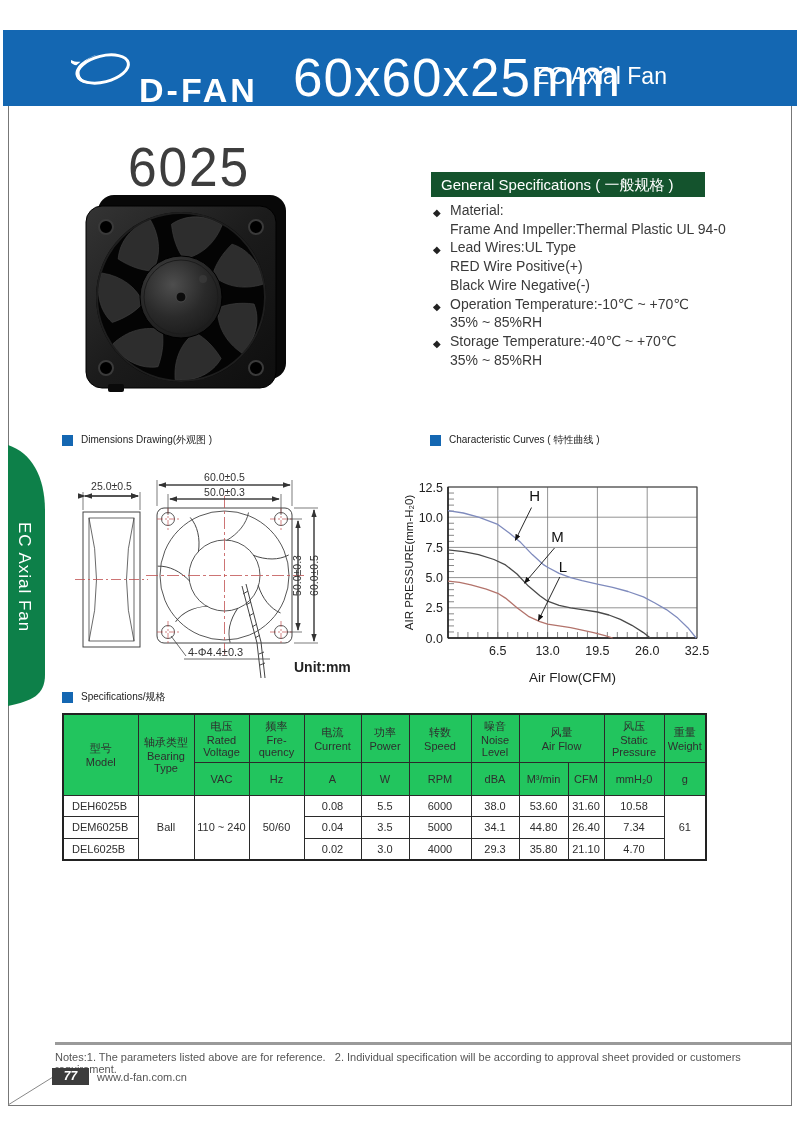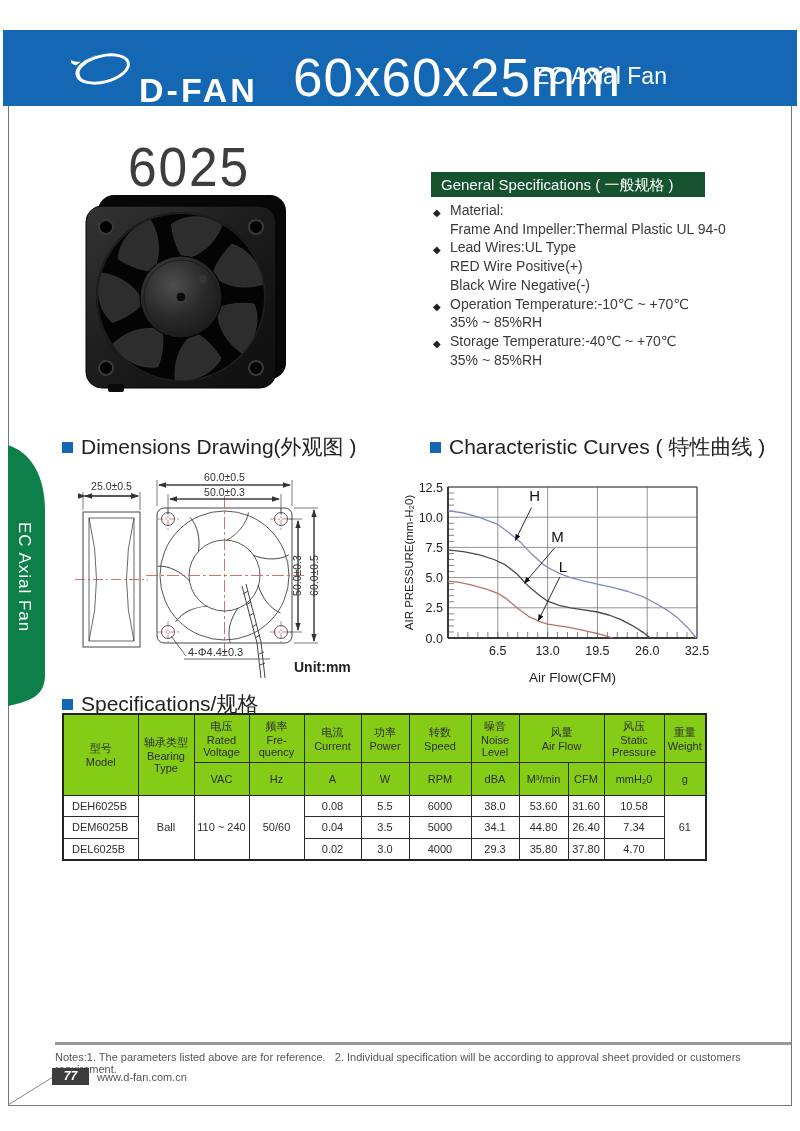--- a/index.html
+++ b/index.html
@@ -25,31 +25,31 @@
   .model-number{position:absolute;left:128px;top:134px;font-size:56px;color:#3d3d3d;
         letter-spacing:2px;transform:scaleX(.92);transform-origin:left;}
   .fan-svg{position:absolute;left:78px;top:192px;}
   
   .gs-bar{position:absolute;left:431px;top:172px;width:274px;height:25px;background:#14532d;
         color:#fff;font-size:15px;line-height:25px;padding-left:10px;box-sizing:border-box;}
   .gs-list{position:absolute;left:433px;top:201px;width:340px;list-style:none;margin:0;padding:0;}
   .gs-list li{position:relative;font-size:14px;line-height:18.7px;color:#3a3a3a;padding-left:17px;}
   .gs-list li.b::before{content:"◆";position:absolute;left:0;top:3px;font-size:10px;color:#222;}
   
-  .sec-title{position:absolute;font-size:21px;color:#222;display:flex;align-items:center;}
+  .sec-title{position:absolute;font-size:10px;color:#222;display:flex;align-items:center;}
   .sq{display:inline-block;width:11px;height:11px;background:#1467b2;margin-right:8px;}
   .t-dims{left:62px;top:433px;} .t-curves{left:430px;top:433px;} .t-specs{left:62px;top:690px;}
   .dims-svg{position:absolute;left:58px;top:468px;}
   .chart-svg{position:absolute;left:400px;top:452px;}
   
   .spec-table{position:absolute;left:62px;top:713px;border-collapse:collapse;table-layout:fixed;
         border:2px solid #222;}
   .spec-table th,.spec-table td{border:1px solid #2a2a2a;font-weight:normal;text-align:center;
         font-size:11px;color:#2e2e2e;padding:0 2px;white-space:pre-line;}
-  .spec-table thead th{background:#84cc16;}
+  .spec-table thead th{background:#22c55e;}
   .spec-table thead tr.h1{height:48px;} .spec-table thead tr.h2{height:33px;}
   .spec-table tbody tr{height:21.5px;}
   .spec-table td.model-cell{text-align:left;padding-left:8px;}
   
   .rule{position:absolute;left:55px;top:1042px;width:736px;height:3px;background:#9a9a9a;}
   .notes{position:absolute;left:55px;top:1051px;font-size:11px;color:#555;white-space:pre-wrap;}
   .pagebox{position:absolute;left:52px;top:1068px;width:37px;height:17px;background:#3c3c3c;
         color:#fff;font-size:12px;font-weight:bold;font-style:italic;text-align:center;line-height:17px;}
   .website{position:absolute;left:97px;top:1071px;font-size:11px;color:#555;}
 </style>
@@ -437,21 +437,21 @@
           <td>26.40</td>
           <td>7.34</td>
         </tr>
         <tr>
           <td class="model-cell">DEL6025B</td>
           <td>0.02</td>
           <td>3.0</td>
           <td>4000</td>
           <td>29.3</td>
           <td>35.80</td>
-          <td>37.80</td>
+          <td>21.10</td>
           <td>4.70</td>
         </tr>
       </tbody>
     </table>
 
   <div class="rule"></div>
   <div class="notes">Notes:1. The parameters listed above are for reference.   2. Individual specification will be according to approval sheet provided or customers requirement.</div>
   <div class="pagebox">77</div>
   <div class="website">www.d-fan.com.cn</div>
 

